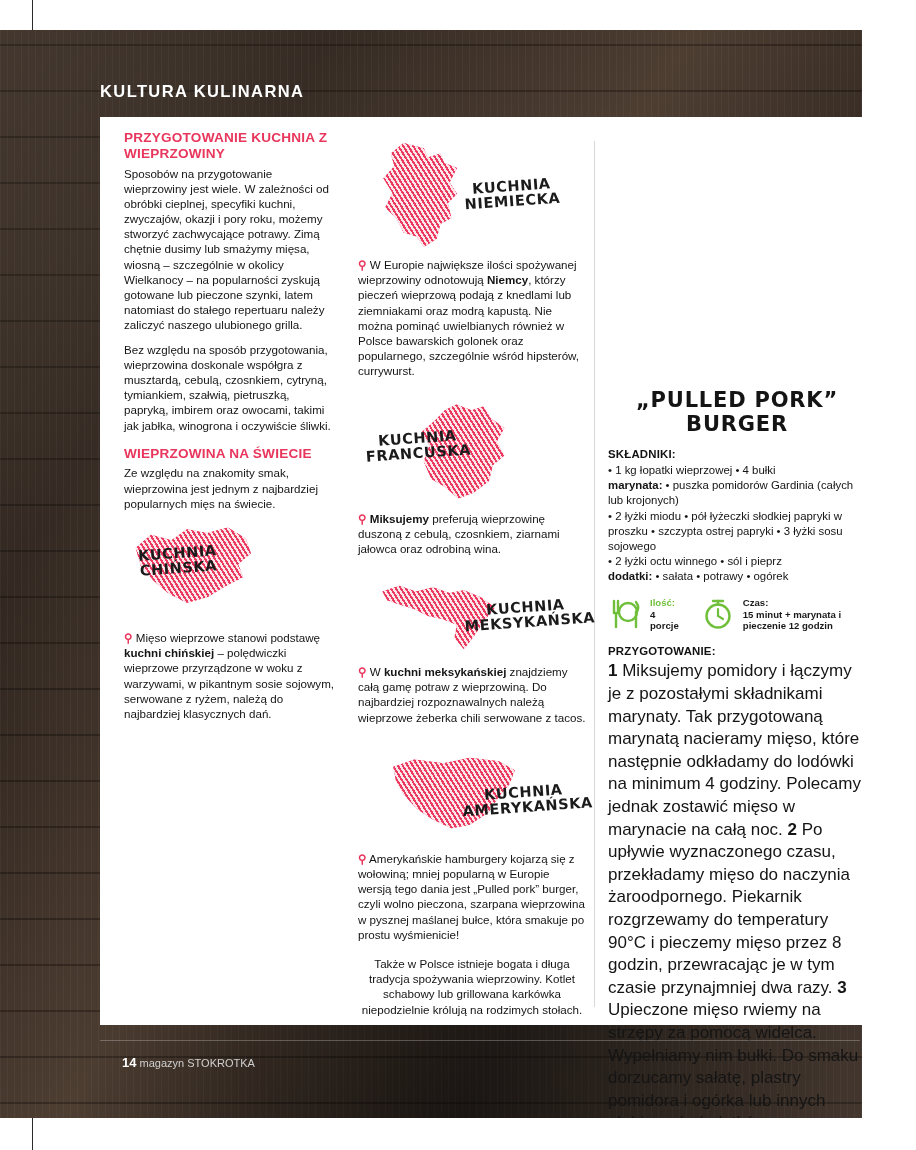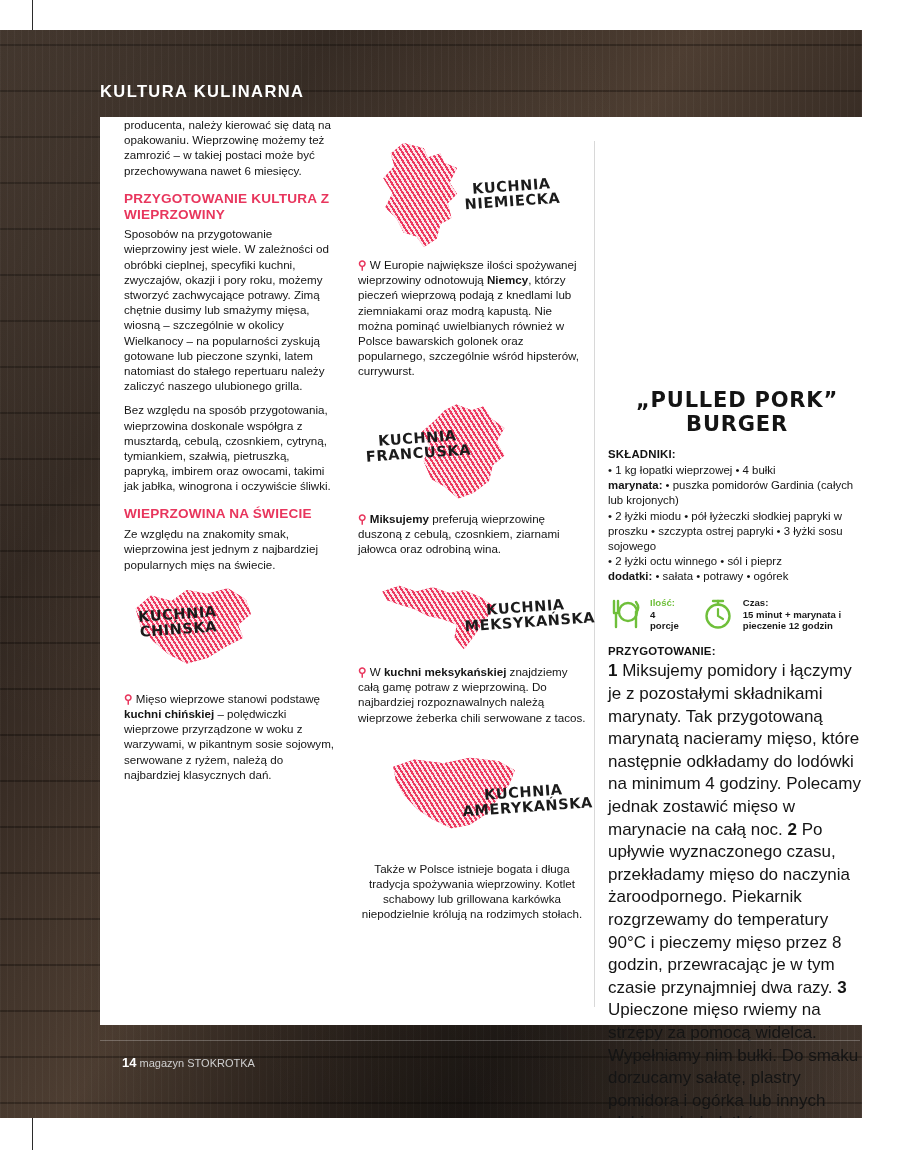--- a/index.html
+++ b/index.html
@@ -141,23 +141,22 @@
   <div class="crop-mark" style="left:880px;bottom:0;width:1px;height:32px;"></div>
 
   <div class="header-title">KULTURA KULINARNA</div>
   <div class="header-rule"></div>
 
   <div class="sheet">
 
     <div class="divider-v"></div>
 
     <div class="col col1">
-      <p class="p">producenta, należy kierować się datą na opakowaniu. Wieprzowinę możemy też zamrozić – w takiej postaci może być przechowywana nawet 6 miesięcy.</p>
-
-      <div class="h-red">PRZYGOTOWANIE KULTURA Z WIEPRZOWINY</div>
+
+      <div class="h-red">PRZYGOTOWANIE KUCHNIA Z WIEPRZOWINY</div>
       <p class="p">Sposobów na przygotowanie wieprzowiny jest wiele. W zależności od obróbki cieplnej, specyfiki kuchni, zwyczajów, okazji i pory roku, możemy stworzyć zachwycające potrawy. Zimą chętnie dusimy lub smażymy mięsa, wiosną – szczególnie w okolicy Wielkanocy – na popularności zyskują gotowane lub pieczone szynki, latem natomiast do stałego repertuaru należy zaliczyć naszego ulubionego grilla.</p>
       <p class="p">Bez względu na sposób przygotowania, wieprzowina doskonale współgra z musztardą, cebulą, czosnkiem, cytryną, tymiankiem, szałwią, pietruszką, papryką, imbirem oraz owocami, takimi jak jabłka, winogrona i oczywiście śliwki.</p>
 
       <div class="h-red">WIEPRZOWINA NA ŚWIECIE</div>
       <p class="p">Ze względu na znakomity smak, wieprzowina jest jednym z najbardziej popularnych mięs na świecie.</p>
 
       <div class="mapwrap" style="height:104px;margin:8px 0 6px 0;">
         <div class="map map-cn"></div>
         <div class="map-label" style="left:6px;top:26px;width:96px;">KUCHNIA CHIŃSKA</div>
       </div>
@@ -182,20 +181,21 @@
       <div class="mapwrap" style="height:80px;margin:24px 0 4px 0;">
         <div class="map map-mx"></div>
         <div class="map-label" style="left:106px;top:20px;width:124px;">KUCHNIA MEKSYKAŃSKA</div>
       </div>
       <p class="p"><span class="pin">⚲</span> <span>W </span><b>kuchni meksykańskiej</b><span> znajdziemy całą gamę potraw z wieprzowiną. Do najbardziej rozpoznawalnych należą wieprzowe żeberka chili serwowane z tacos.</span></p>
 
       <div class="mapwrap" style="height:96px;margin:26px 0 4px 0;">
         <div class="map map-us"></div>
         <div class="map-label" style="left:104px;top:34px;width:124px;">KUCHNIA AMERYKAŃSKA</div>
       </div>
+      <p class="p"><span class="pin">⚲</span> <span>Amerykańskie hamburgery kojarzą się z wołowiną; mniej popularną w Europie wersją tego dania jest „Pulled pork” burger, czyli wolno pieczona, szarpana wieprzowina w pysznej maślanej bułce, która smakuje po prostu wyśmienicie!</span></p>
 
       <p class="p" style="margin-top:14px;text-align:center;">Także w Polsce istnieje bogata i długa tradycja spożywania wieprzowiny. Kotlet schabowy lub grillowana karkówka niepodzielnie królują na rodzimych stołach.</p>
     </div>
 
     <div class="col col3">
 
       <div class="recipe-title" style="margin-top:272px;">„PULLED PORK” BURGER</div>
 
       <div class="sec-label">SKŁADNIKI:</div>
       <p class="ingr">

